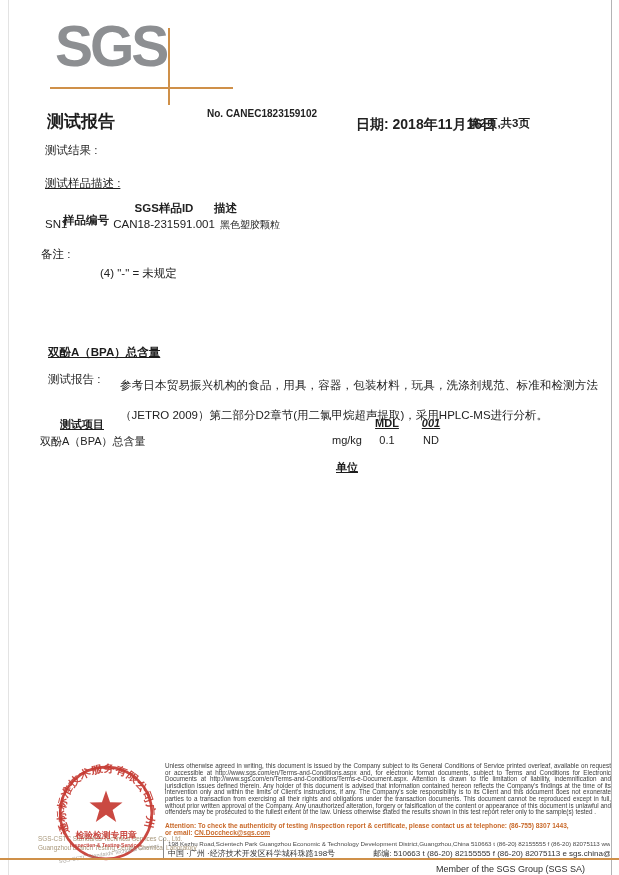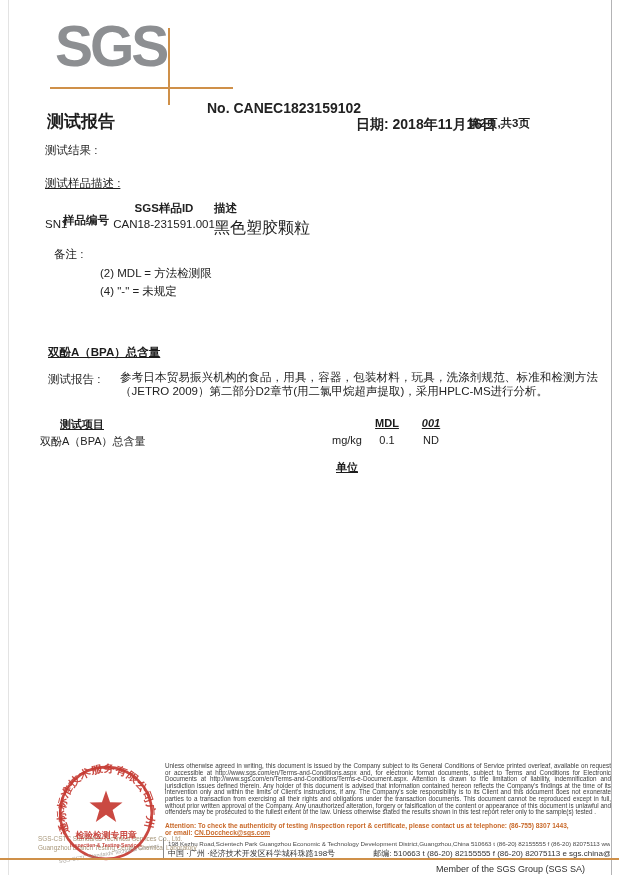--- a/index.html
+++ b/index.html
@@ -13,42 +13,42 @@
   
   .logo-text{
     position:absolute;left:55px;top:18px;font-size:57px;font-weight:bold;
     color:#8d8f92;letter-spacing:-3px;transform:scaleY(1.02);line-height:1;
   }
   .crosshair-h{position:absolute;left:50px;top:87px;width:183px;height:2px;background:#cf9049;}
   .crosshair-v{position:absolute;left:168px;top:28px;width:2px;height:77px;background:#cf9049;}
 
   
   .report-title{position:absolute;left:47px;top:110px;font-size:17px;font-weight:bold;color:#1c1c1c;}
-  .report-no{position:absolute;left:207px;top:100px;font-size:14px;font-weight:bold;color:#222;}
+  .report-no{position:absolute;left:207px;top:108px;font-size:10px;font-weight:bold;color:#222;}
   .report-date{position:absolute;left:356px;top:116px;font-size:14px;font-weight:bold;color:#222;}
   .report-pages{position:absolute;left:468px;top:116px;font-size:11.5px;font-weight:bold;color:#222;}
 
   .lbl{font-size:11.5px;font-weight:normal;color:#1c1c1c;}
   .results-label{position:absolute;left:45px;top:143px;}
   .sample-desc-label{position:absolute;left:45px;top:176px;text-decoration:underline;}
 
   
   .s-h1{position:absolute;left:45px;top:201px;width:82px;text-align:center;font-weight:bold;font-size:11.5px;margin-top:12px;}
   .s-h2{position:absolute;left:108px;top:201px;width:112px;text-align:center;font-weight:bold;font-size:11.5px;}
   .s-h3{position:absolute;left:214px;top:201px;font-weight:bold;font-size:11.5px;}
   .s-c1{position:absolute;left:45px;top:218px;width:82px;text-align:left;font-size:11.5px;}
   .s-c2{position:absolute;left:108px;top:218px;width:112px;text-align:center;font-size:11.5px;}
-  .s-c3{position:absolute;left:214px;top:218px;font-size:16px;}
+  .s-c3{position:absolute;left:220px;top:218px;font-size:10px;}
 
-  .remarks-label{position:absolute;left:54px;top:247px;}
+  .remarks-label{position:absolute;left:41px;top:247px;}
   .remarks{position:absolute;left:100px;top:264px;font-size:11.5px;line-height:18.2px;color:#222;}
 
   .bpa-title{position:absolute;left:48px;top:345px;font-size:11.5px;font-weight:bold;text-decoration:underline;color:#1c1c1c;}
   .method-label{position:absolute;left:48px;top:372px;}
-  .method-text{position:absolute;left:120px;top:370px;width:478px;font-size:11.5px;line-height:14px;color:#222;text-align:justify;}
+  .method-text{position:absolute;left:120px;top:370px;width:478px;font-size:11.5px;line-height:30px;color:#222;text-align:justify;}
 
   
   .r-h{font-size:11px;font-weight:bold;text-decoration:underline;color:#1c1c1c;position:absolute;}
   .r-c{font-size:11px;color:#222;position:absolute;}
   .rt-item-h{left:60px;top:417px;}
   .rt-unit-h{left:327px;top:420px;width:40px;text-align:center;margin-top:40px;}
   .rt-mdl-h{left:368px;top:417px;width:38px;text-align:center;}
   .rt-001-h{left:412px;top:417px;width:38px;text-align:center;font-style:italic;}
   .rt-item{left:40px;top:434px;}
   .rt-unit{left:327px;top:434px;width:40px;text-align:center;}
@@ -101,21 +101,20 @@
     <div class="s-h1">样品编号</div>
     <div class="s-h2">SGS样品ID</div>
     <div class="s-h3">描述</div>
     <div class="s-c1">SN1</div>
     <div class="s-c2">CAN18-231591.001</div>
     <div class="s-c3">黑色塑胶颗粒</div>
   </div>
 
   <div class="lbl remarks-label">备注 :</div>
   <div class="remarks">
-    <div>(2) MDL = 方法检测限</div>
     <div>(4) "-" = 未规定</div>
   </div>
 
   <div class="bpa-title">双酚A（BPA）总含量</div>
   <div class="lbl method-label">测试报告 :</div>
   <div class="method-text">参考日本贸易振兴机构的食品，用具，容器，包装材料，玩具，洗涤剂规范、标准和检测方法（JETRO 2009）第二部分D2章节(用二氯甲烷超声提取)，采用HPLC-MS进行分析。</div>
 
   <div>
     <div class="r-h rt-item-h">测试项目</div>
     <div class="r-h rt-unit-h">单位</div>

